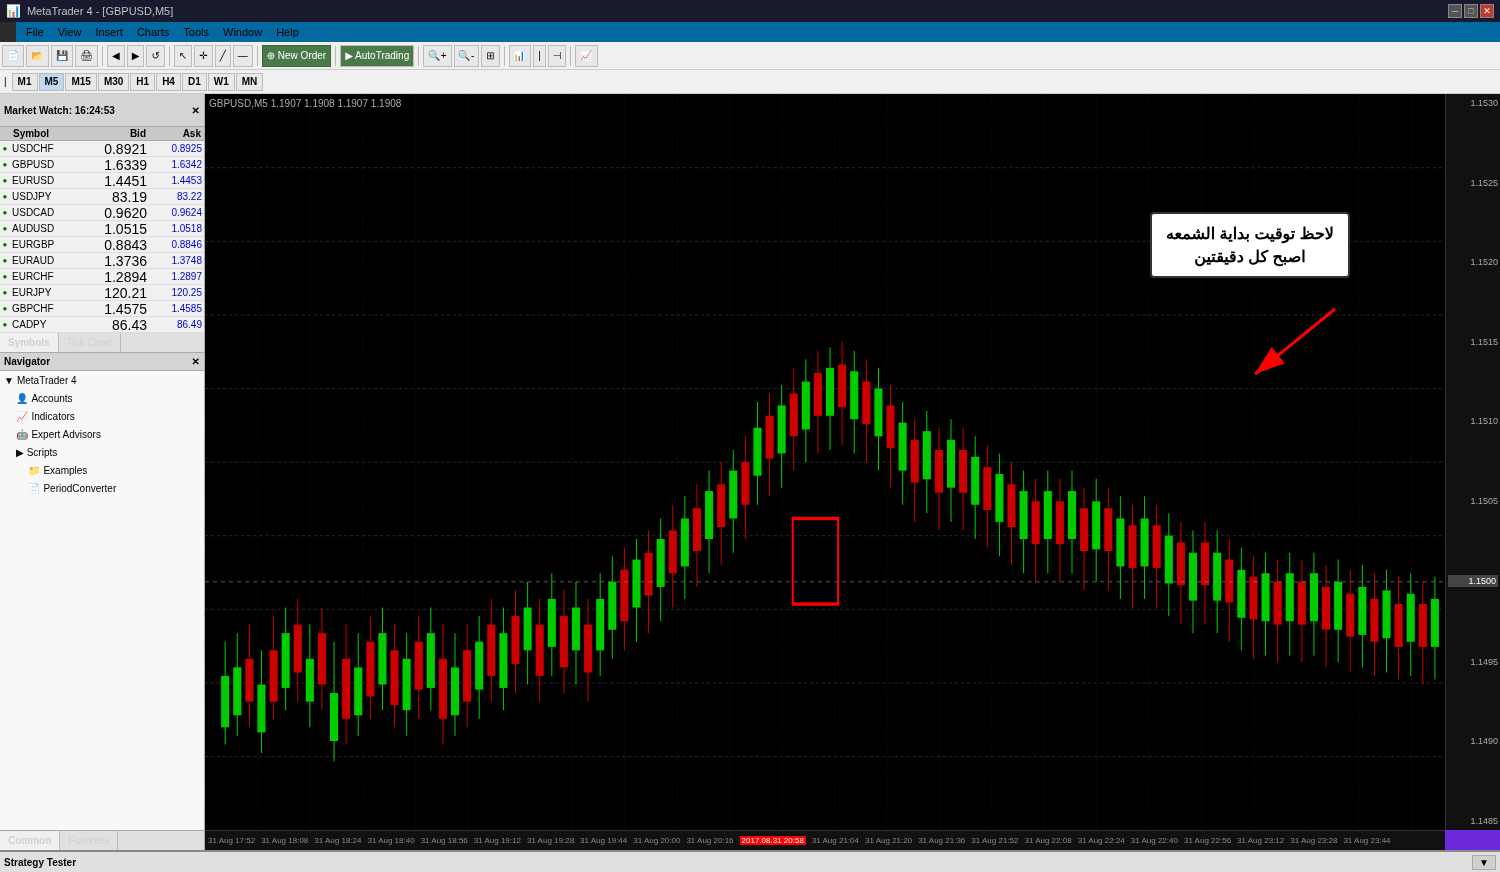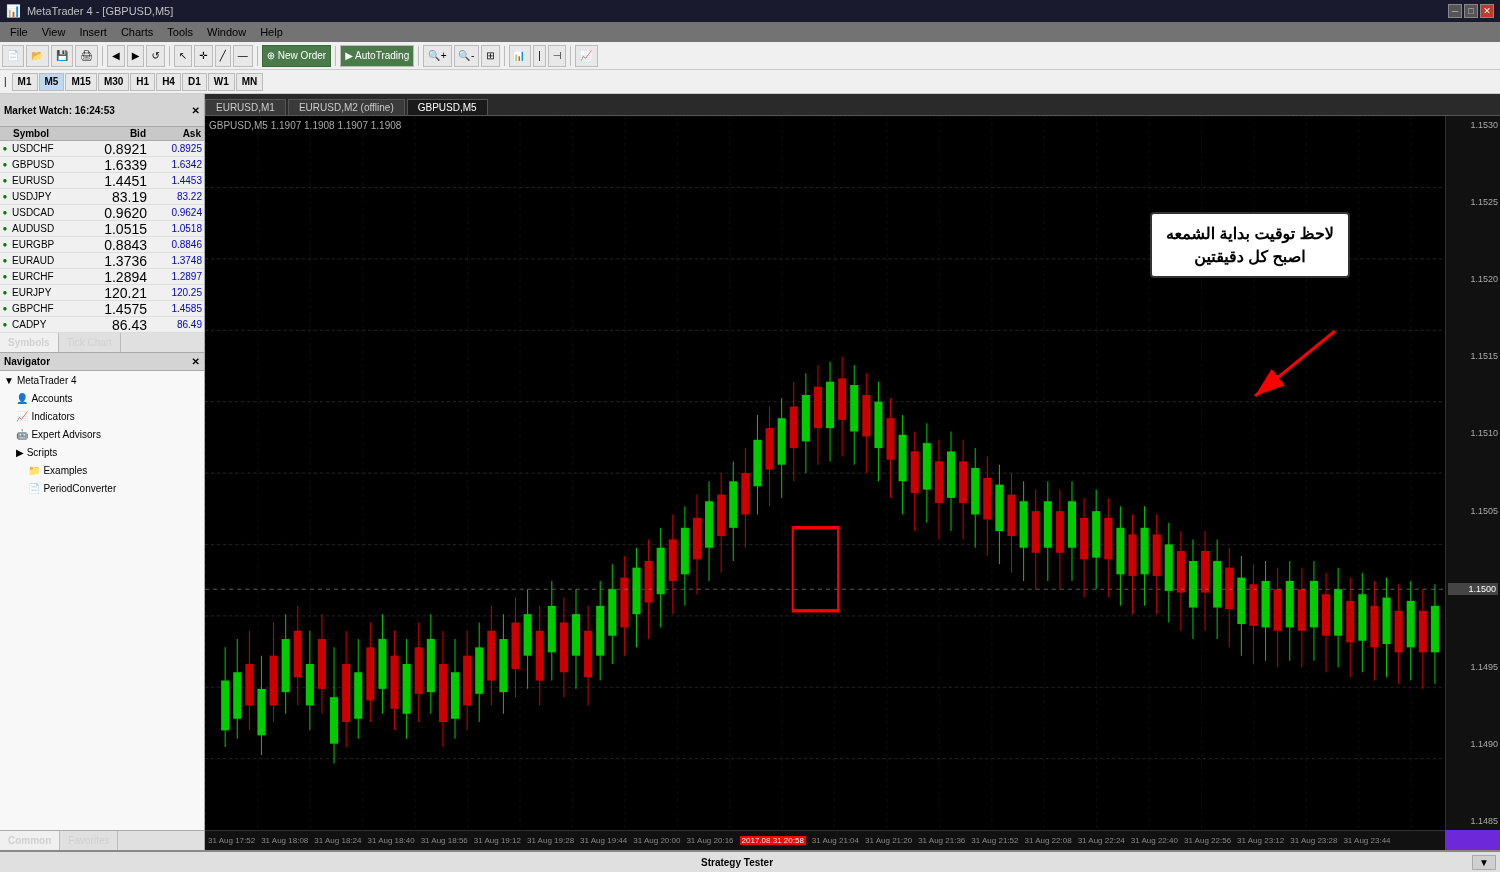--- a/index.html
+++ b/index.html
@@ -5,21 +5,21 @@
     * { margin: 0; padding: 0; box-sizing: border-box; }
     body { width: 1500px; height: 872px; background: #2b2b2b; font-family: 'Segoe UI', Tahoma, sans-serif; font-size: 11px; color: #d0d0d0; overflow: hidden; }
 
     
     .title-bar { background: #1a1a2e; color: #c0c0c0; height: 22px; display: flex; align-items: center; justify-content: space-between; padding: 0 6px; font-size: 11px; }
     .title-bar-left { display: flex; align-items: center; gap: 6px; }
     .title-bar-controls { display: flex; gap: 2px; }
     .title-btn { width: 14px; height: 14px; background: #555; border: 1px solid #888; display: flex; align-items: center; justify-content: center; font-size: 9px; cursor: pointer; color: #ccc; }
 
     
-    .menu-bar { background: #737373; color: #000; height: 20px; display: flex; align-items: center; padding: 0 4px; gap: 2px; }
+    .menu-bar { background: #0369a1; color: #000; height: 20px; display: flex; align-items: center; padding: 0 4px; gap: 2px; margin-left: 16px; }
     .menu-item { padding: 1px 6px; font-size: 11px; cursor: pointer; color: #000; }
 
     
     .toolbar-row { background: #f0f0f0; height: 28px; display: flex; align-items: center; padding: 0 2px; border-bottom: 1px solid #ccc; gap: 2px; }
     .tb-btn { background: #e8e8e8; border: 1px solid #bbb; height: 22px; padding: 0 4px; font-size: 10px; cursor: pointer; display: flex; align-items: center; white-space: nowrap; }
     .tb-sep { width: 1px; height: 20px; background: #bbb; margin: 0 2px; }
     .tb-btn-green { background: #4a7a4a; color: white; border: 1px solid #3a6a3a; }
 
     
     .toolbar-tf { background: #f0f0f0; height: 24px; display: flex; align-items: center; padding: 0 4px; border-bottom: 1px solid #ccc; gap: 1px; }
@@ -75,21 +75,21 @@
     
     .time-axis { position: absolute; bottom: 0; left: 0; right: 55px; height: 20px; background: #111; border-top: 1px solid #333; display: flex; align-items: center; overflow: hidden; margin-top: 20px; }
     .time-label { font-size: 8px; color: #888; white-space: nowrap; margin: 0 3px; }
 
     
     .annotation-box { position: absolute; background: white; border: 2px solid #333; border-radius: 4px; padding: 10px 14px; text-align: center; font-size: 16px; color: #000; direction: rtl; z-index: 10; }
 
     
     .bottom-panel { background: #f0f0f0; border-top: 2px solid #888; }
     .bottom-panel-header { background: #e0e0e0; height: 22px; display: flex; align-items: center; padding: 0 4px; border-bottom: 1px solid #bbb; }
-    .bottom-panel-title { font-size: 10px; font-weight: bold; color: #000; flex: 1; text-align: center; }
+    .bottom-panel-title { font-size: 10px; font-weight: bold; color: #000; flex: 1; }
     .bottom-panel-btn { background: #d0d0d0; border: 1px solid #aaa; padding: 1px 6px; font-size: 10px; cursor: pointer; margin-left: 2px; }
 
     
     ::-webkit-scrollbar { width: 8px; height: 8px; }
     ::-webkit-scrollbar-track { background: #e0e0e0; }
     ::-webkit-scrollbar-thumb { background: #aaa; }
 
     
     .chart-svg { position: absolute; top: 0; left: 0; width: calc(100% - 55px); height: calc(100% - 20px); }
   </style>
@@ -295,25 +295,20 @@
       </div>
       <div class="nav-tabs">
         <div class="nav-tab active">Common</div>
         <div class="nav-tab">Favorites</div>
       </div>
     </div>
   </div>
 
   <div class="chart-area">
 
-    <div class="chart-tabs">
-      <div class="chart-tab">EURUSD,M1</div>
-      <div class="chart-tab">EURUSD,M2 (offline)</div>
-      <div class="chart-tab active">GBPUSD,M5</div>
-    </div>
 
     <div class="chart-canvas">
       <div class="chart-title">GBPUSD,M5  1.1907 1.1908 1.1907 1.1908</div>
 
       <svg class="chart-svg" viewBox="0 0 1230 430" preserveAspectRatio="none">
 
         <defs>
           <pattern id="grid" width="52" height="43" patternUnits="userSpaceOnUse">
             <path d="M 52 0 L 0 0 0 43" fill="none" stroke="#222" stroke-width="0.5" stroke-dasharray="2,2"></path>
           </pattern>
@@ -584,21 +579,21 @@
         <span class="time-label">31 Aug 21:52</span>
         <span class="time-label">31 Aug 22:08</span>
         <span class="time-label">31 Aug 22:24</span>
         <span class="time-label">31 Aug 22:40</span>
         <span class="time-label">31 Aug 22:56</span>
         <span class="time-label">31 Aug 23:12</span>
         <span class="time-label">31 Aug 23:28</span>
         <span class="time-label">31 Aug 23:44</span>
       </div>
 
-      <div class="annotation-box" style="right: 150px; top: 96px; width: 200px;">
+      <div class="annotation-box" style="right: 150px; top: 118px; width: 200px;">
         <div style="font-size:16px;font-weight:bold;margin-bottom:4px;">لاحظ توقيت بداية الشمعه</div>
         <div style="font-size:16px;font-weight:bold;">اصبح كل دقيقتين</div>
       </div>
 
       <svg style="position:absolute;right:145px;top:210px;width:120px;height:80px;z-index:11;">
         <defs>
           <marker id="arrowhead" markerWidth="10" markerHeight="7" refX="10" refY="3.5" orient="auto">
             <polygon points="0 0, 10 3.5, 0 7" fill="red"></polygon>
           </marker>
         </defs>

